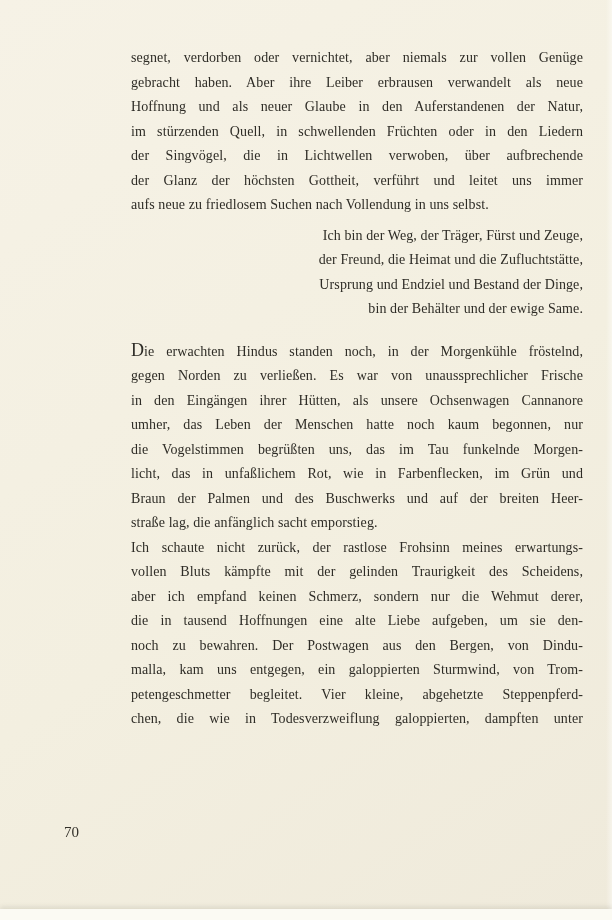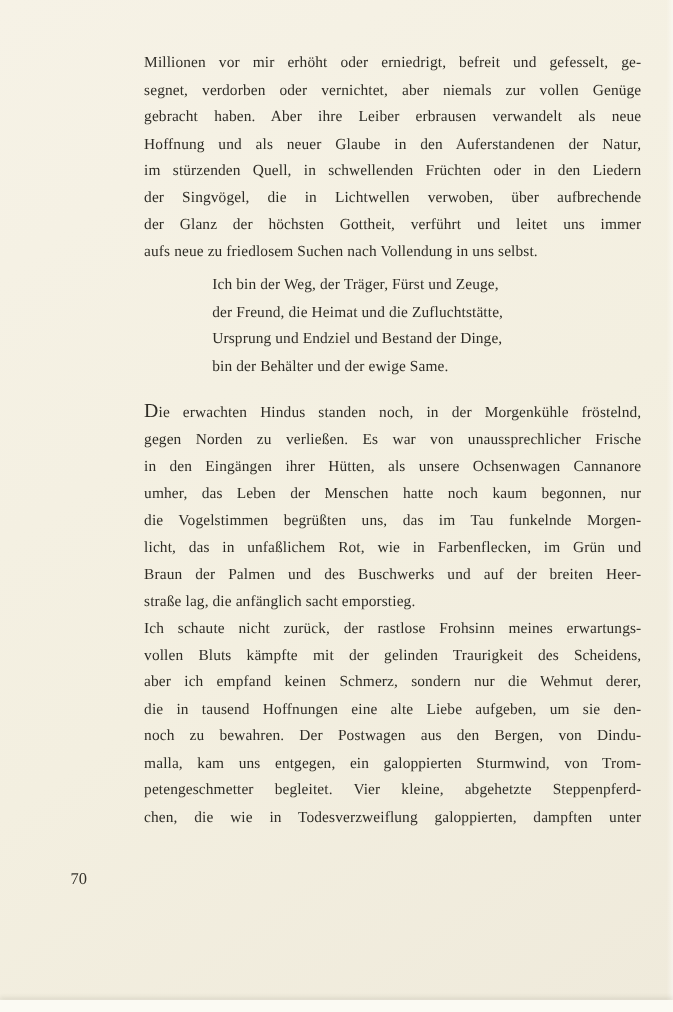--- a/index.html
+++ b/index.html
@@ -41,30 +41,30 @@
     text-align-last: left;
   }
   .verse-block {
     margin-left: 62px;
     margin-top: 6px;
   }
   .verse-line {
     font-size: 14px;
     line-height: 24.5px;
     letter-spacing: 0.1px;
-    text-align: left;
+    text-align: right;
   }
   .initial {
     font-size: 18px;
     line-height: 1;
   }
   .page-number {
     position: absolute;
     left: 64px;
-    top: 792px;
+    top: 824px;
     font-size: 15px;
     color: #33312a;
   }
   .page-bottom-edge {
     position: absolute;
     left: 0;
     right: 0;
     bottom: 0;
     height: 11px;
     background: #fbfaf3;
@@ -78,21 +78,20 @@
     width: 6px;
     background: linear-gradient(to right, rgba(255,255,255,0), rgba(255,255,255,0.45));
   }
 </style>
 </head>
 <body>
 
 <div class="page">
   <main class="text-area" id="text-area">
       <div class="block">
-        <div class="line">Millionen vor mir erhöht oder erniedrigt, befreit und gefesselt, ge-</div>
         <div class="line">segnet, verdorben oder vernichtet, aber niemals zur vollen Genüge</div>
         <div class="line">gebracht haben. Aber ihre Leiber erbrausen verwandelt als neue</div>
         <div class="line">Hoffnung und als neuer Glaube in den Auferstandenen der Natur,</div>
         <div class="line">im stürzenden Quell, in schwellenden Früchten oder in den Liedern</div>
         <div class="line">der Singvögel, die in Lichtwellen verwoben, über aufbrechende</div>
         <div class="line">der Glanz der höchsten Gottheit, verführt und leitet uns immer</div>
         <div class="line no-just">aufs neue zu friedlosem Suchen nach Vollendung in uns selbst.</div>
       </div>
       <div class="block verse-block">
         <div class="verse-line">Ich bin der Weg, der Träger, Fürst und Zeuge,</div>

